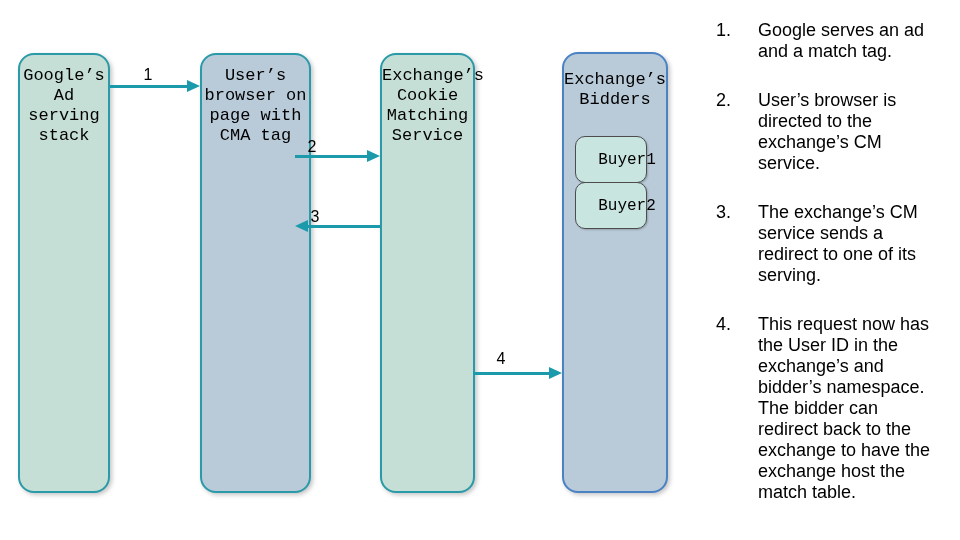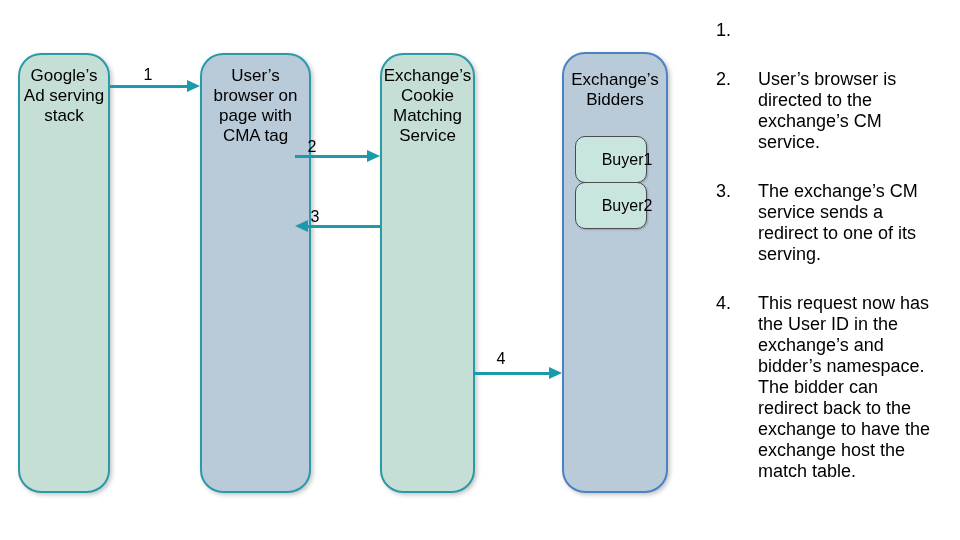--- a/index.html
+++ b/index.html
@@ -6,21 +6,21 @@
   :root{
     --border-teal:#2a9aa8; --fill-green:#c6dfd6; --fill-blue:#b9cad9;
     --border-blue:#4a82c4; --fill-buyer:#c9e5e0; --border-buyer:#4d4d4d;
     --arrow:#1a9aab; --ink:#000000; --bg:#ffffff;
   }
   html,body{margin:0;padding:0;background:var(--bg);}
   body{font-family:"Liberation Sans", sans-serif;color:var(--ink);}
   .stage{position:relative;width:960px;height:540px;background:var(--bg);overflow:hidden;}
 
   .node{position:absolute;box-sizing:border-box;border:2px solid var(--border-teal);
-        border-radius:23px;box-shadow:2px 2px 4px rgba(90,90,90,.35);}
+        border-radius:16px;box-shadow:2px 2px 4px rgba(90,90,90,.35);font-family:Liberation Mono, monospace;}
   .node.green{background:var(--fill-green);}
   .node.blue{background:var(--fill-blue);}
   .node.blue-border{border-color:var(--border-blue);}
   .node-label{position:absolute;left:0;right:0;top:0;padding-top:11px;text-align:center;
         font-size:17px;line-height:20px;white-space:pre-line;}
   .node-label.pad-lg{padding-top:16px;}
 
   .buyer{position:absolute;box-sizing:border-box;width:72px;height:47px;left:11px;
         background:var(--fill-buyer);border:1px solid var(--border-buyer);border-radius:10px;
         box-shadow:1px 1px 2px rgba(0,0,0,.2);
@@ -86,20 +86,22 @@
   <div class="head-left" style="left:295px;top:220px;"></div>
   <div class="arrow-label" style="left:307px;top:208px;">3</div>
 
   <div class="shaft" style="left:473px;top:372px;width:76px;"></div>
   <div class="head-right" style="left:549px;top:367px;"></div>
   <div class="arrow-label" style="left:493px;top:350px;">4</div>
 
   <div class="steps">
     <div class="step">
       <span class="step-num">1.</span>
+      <span class="step-text">Google serves an ad
+and a match tag.</span>
     </div>
     <div class="step">
       <span class="step-num">2.</span>
       <span class="step-text">User’s browser is
 directed to the
 exchange’s CM
 service.</span>
     </div>
     <div class="step">
       <span class="step-num">3.</span>

